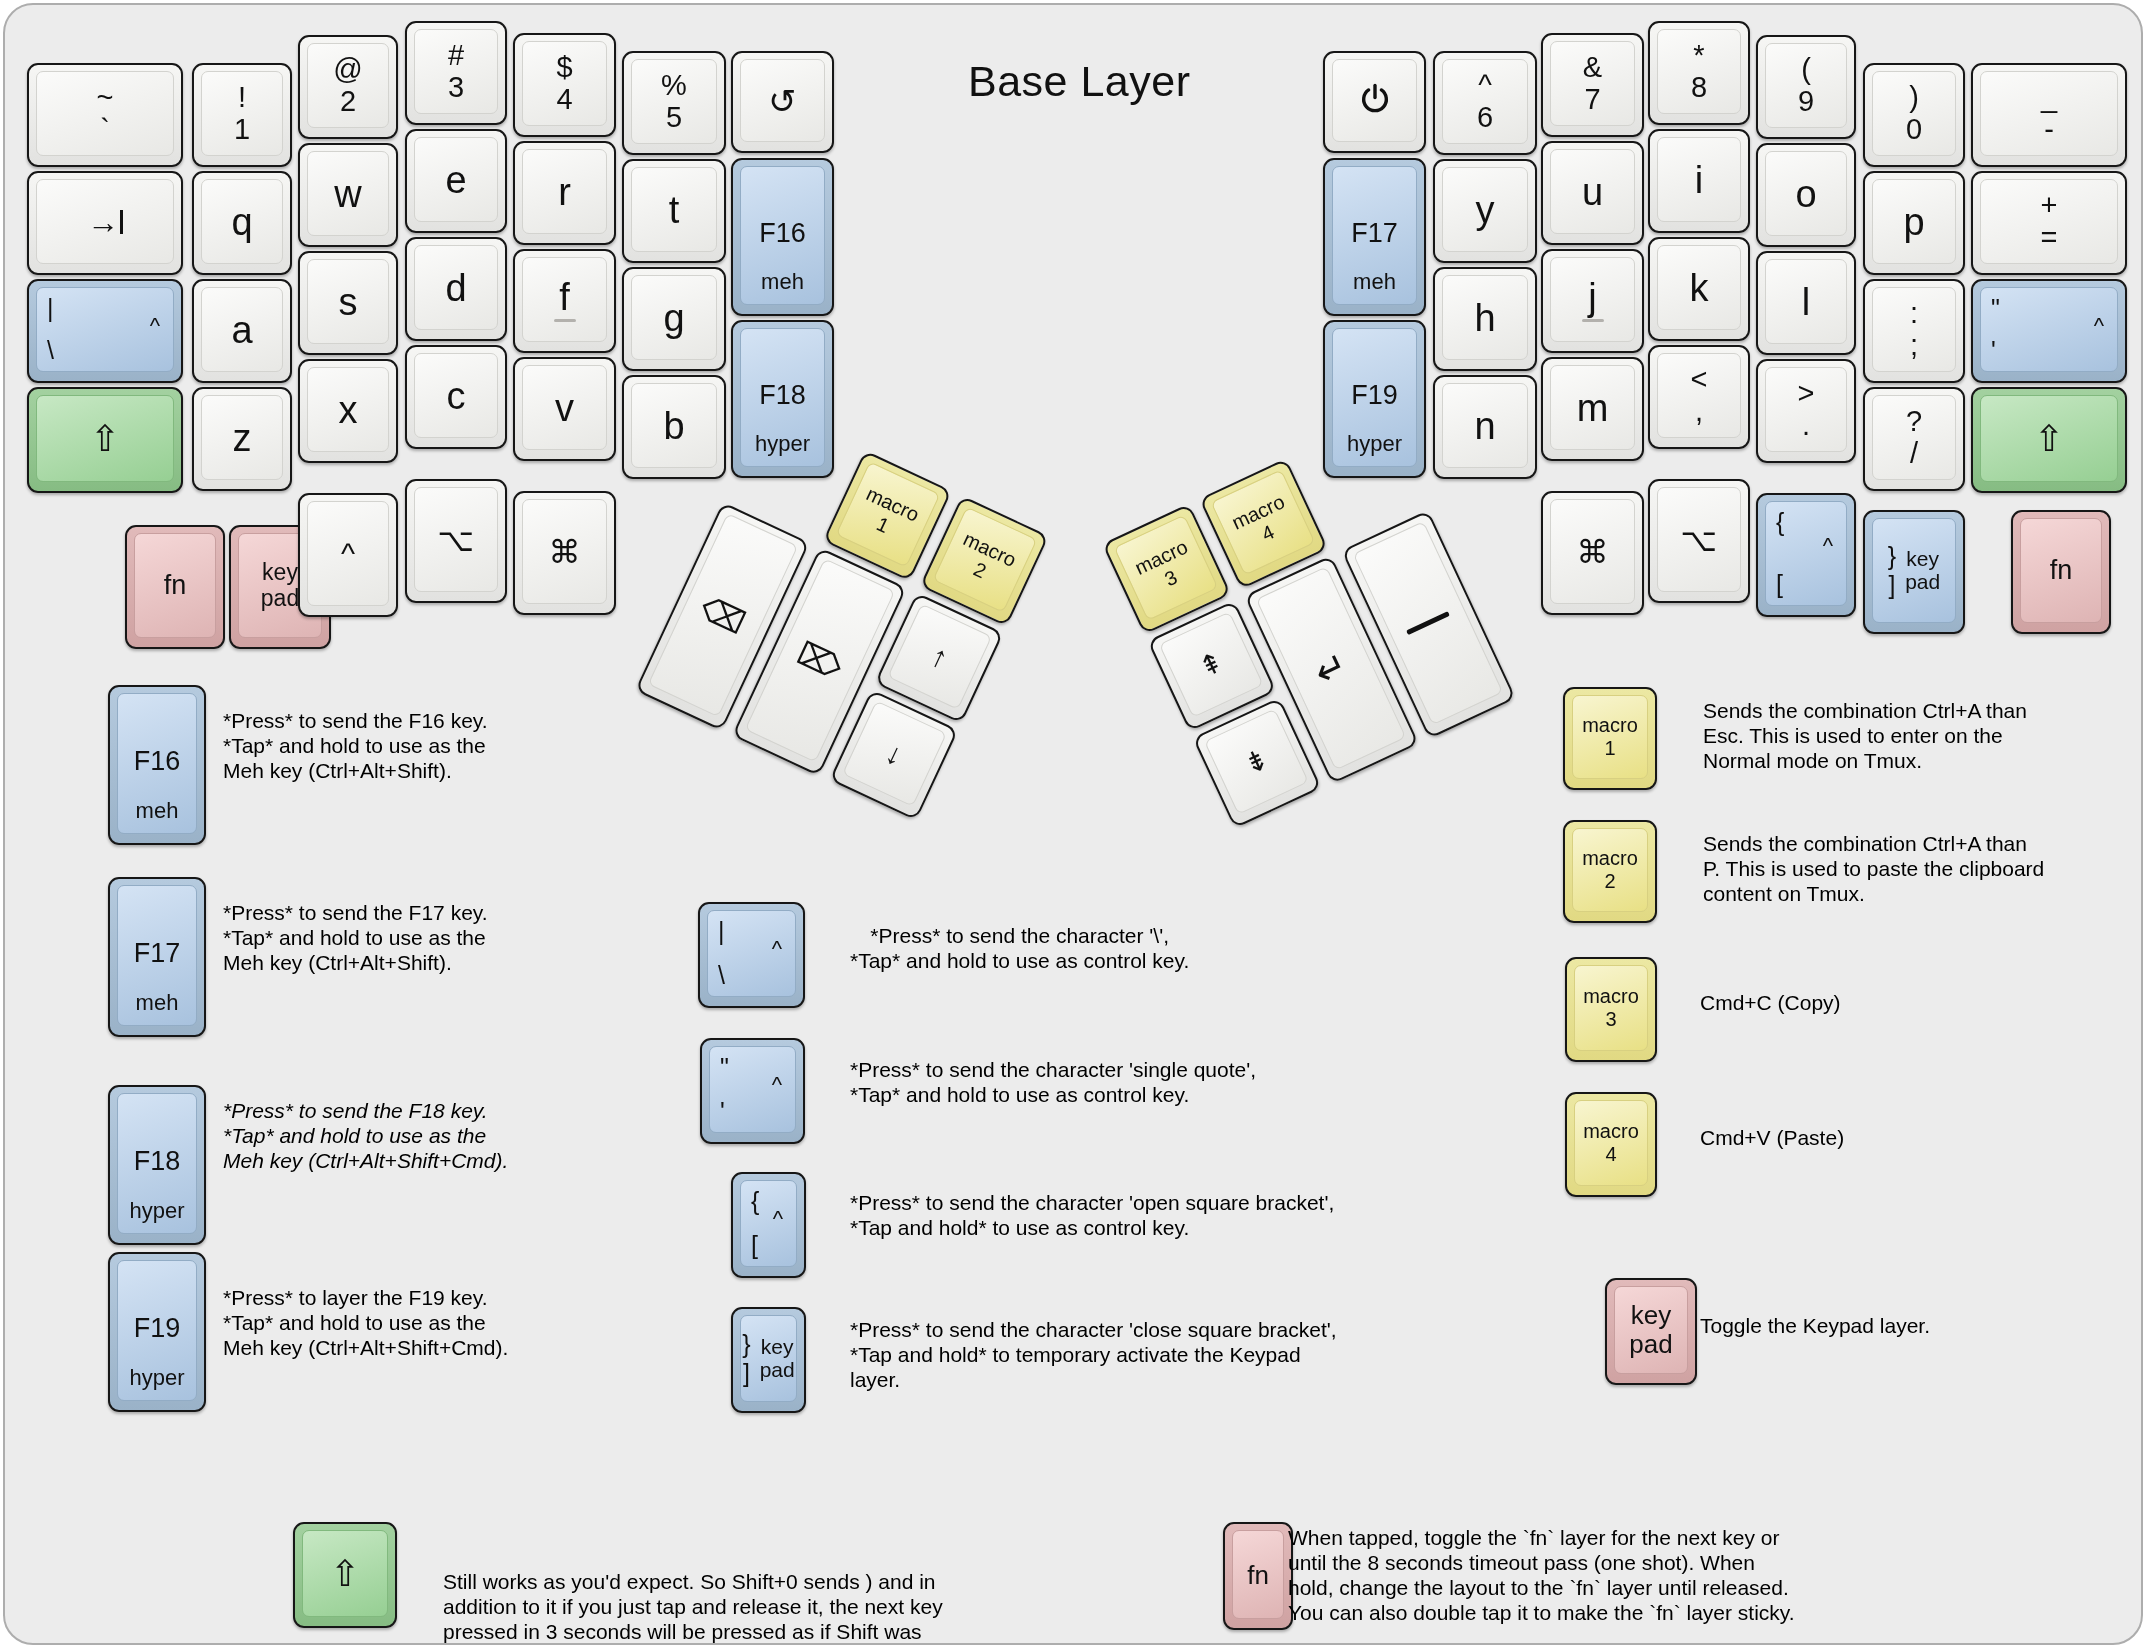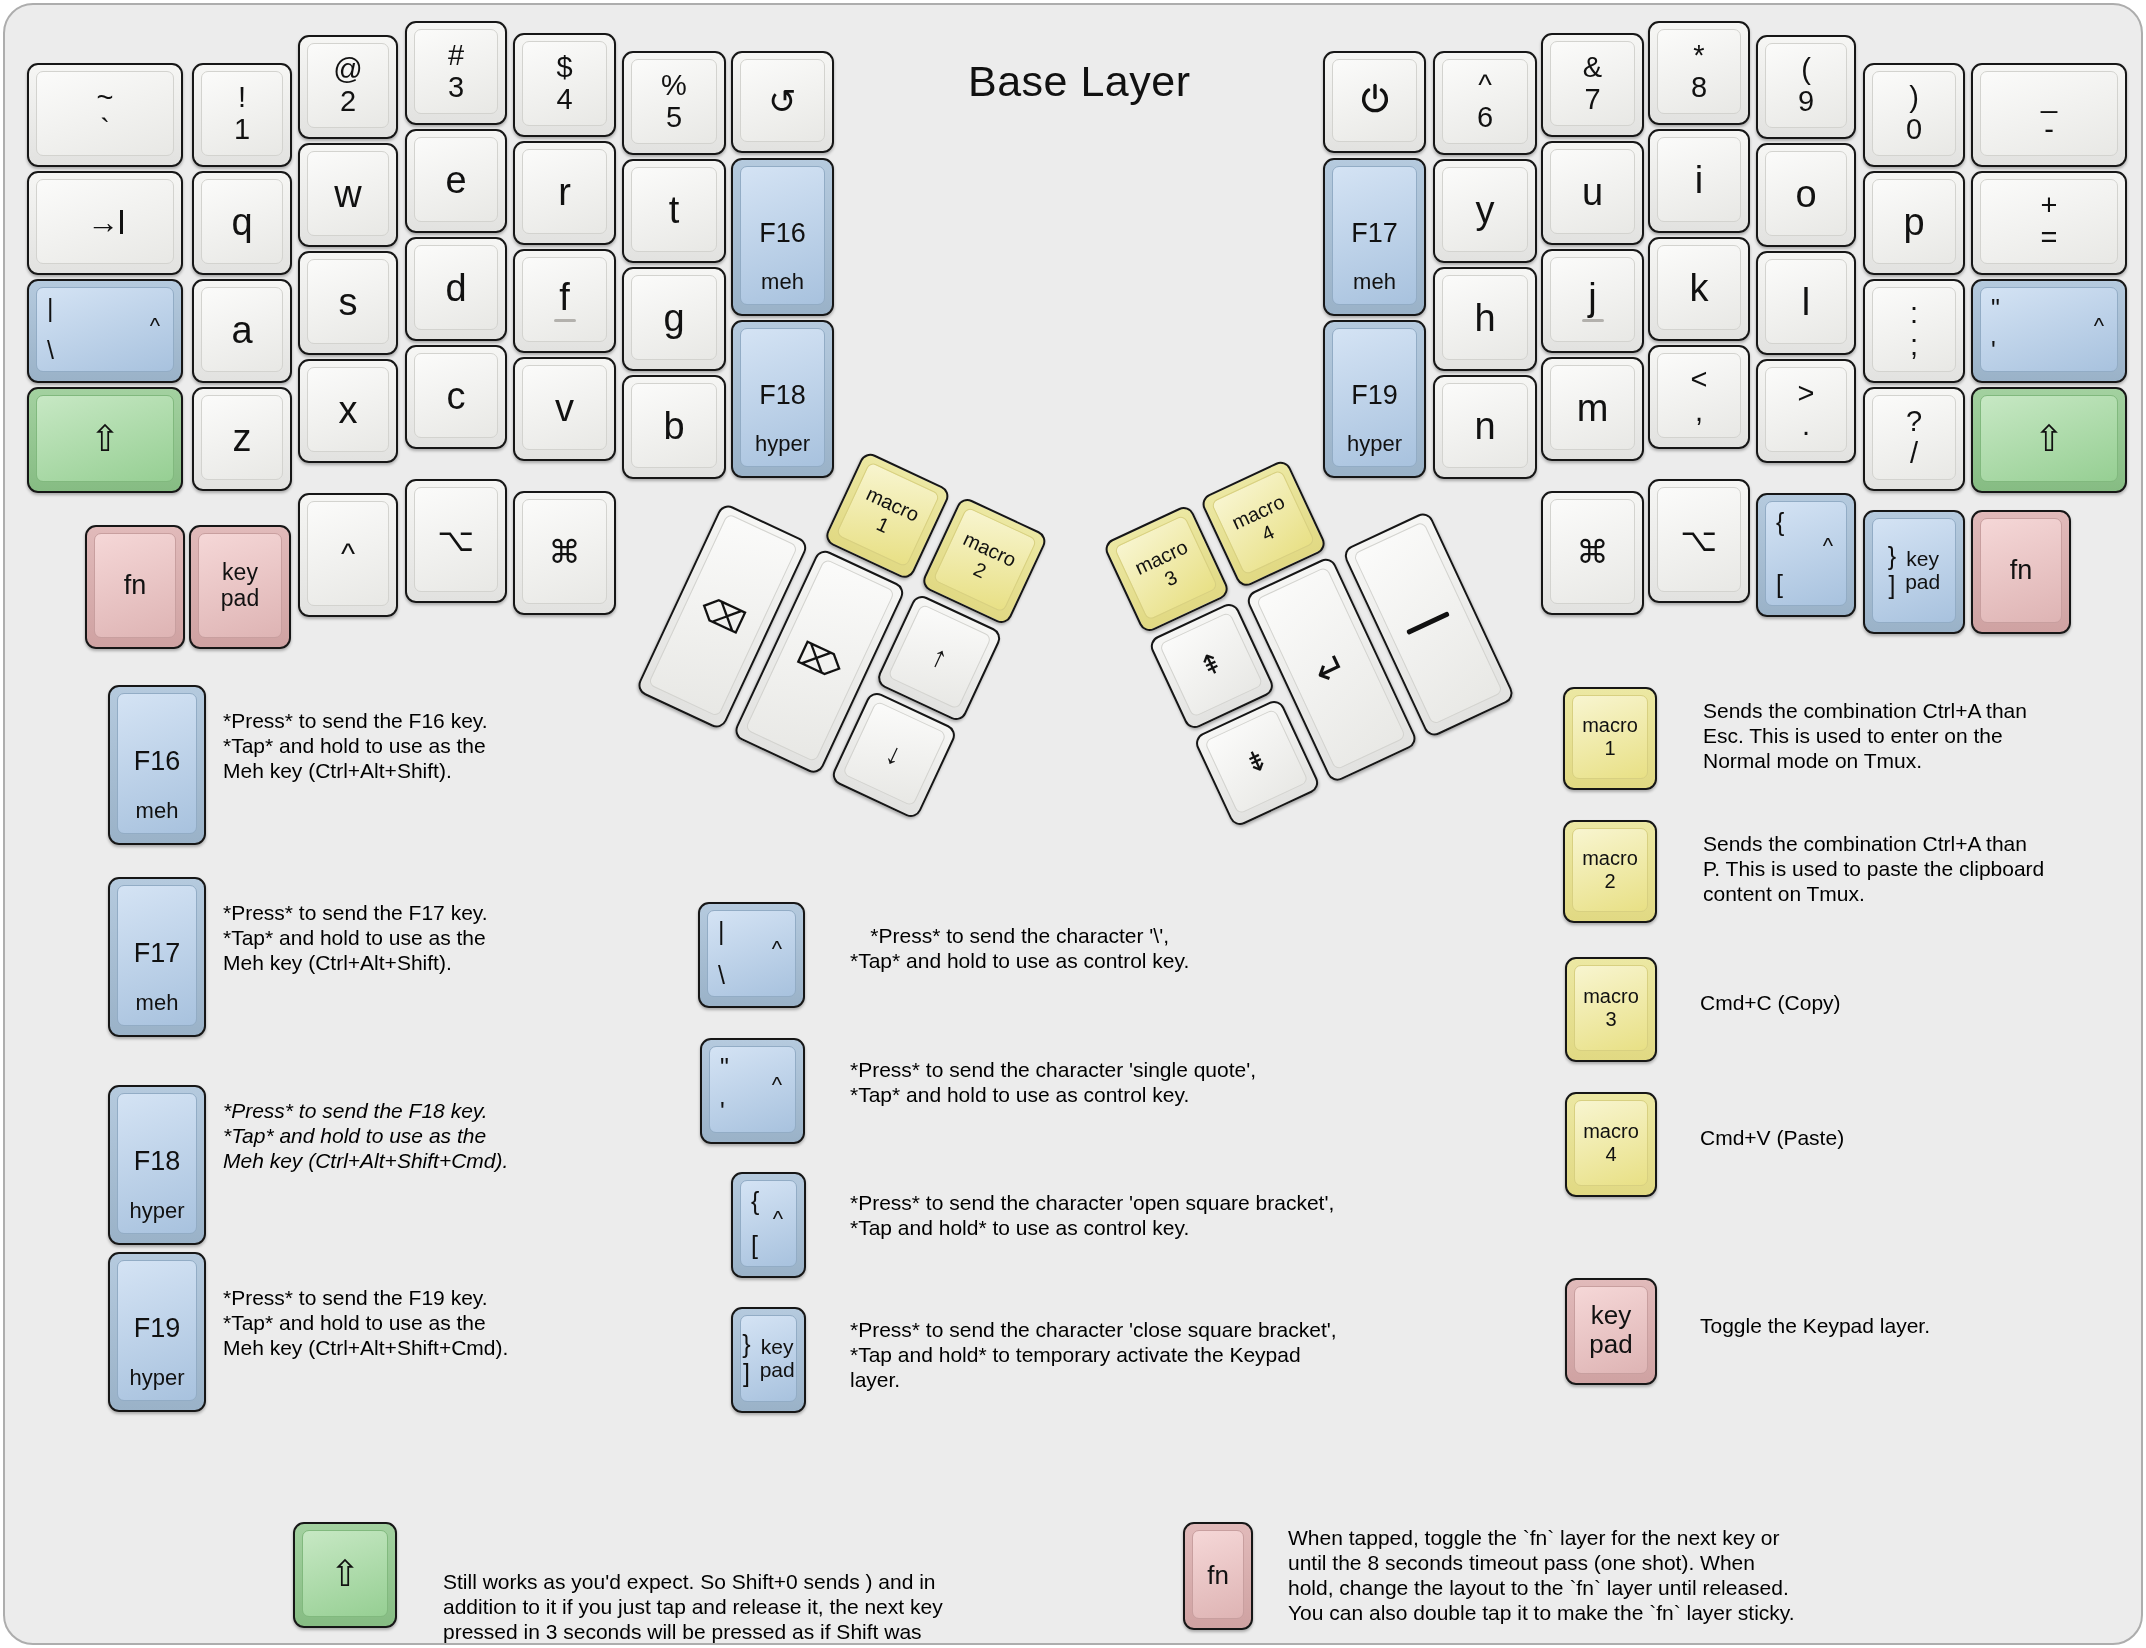--- a/index.html
+++ b/index.html
@@ -12,21 +12,21 @@
        box-shadow:0 2px 3px rgba(0,0,0,.28);}
   .cap{position:absolute;left:7px;right:7px;top:6px;bottom:9px;border-radius:7px;
        display:flex;flex-direction:column;align-items:center;justify-content:center;color:#111;}
   .white{background:linear-gradient(180deg,#f6f6f4,#e2e2e0);}
   .white .cap{background:linear-gradient(160deg,#fbfbfa,#e8e8e5);border:1px solid #d3d3cf;}
   .blue{background:linear-gradient(180deg,#b5cade,#9ab2c8);}
   .blue .cap{background:linear-gradient(160deg,#d4e3f4,#a8c2de);border:1px solid #92acc五;}
   .blue .cap{background:linear-gradient(160deg,#d4e3f4,#a8c2de);border:1px solid #92acc5;}
   .green{background:linear-gradient(180deg,#a3d1a0,#86bc83);}
   .green .cap{background:linear-gradient(160deg,#c7e8c4,#96cf93);border:1px solid #81b97e;}
-  .pink{background:linear-gradient(180deg,#e1baba,#cfa2a2);}
+  .pink{background:linear-gradient(180deg,#e1baba,#cfa2a2);margin-left:40px;}
   .pink .cap{background:linear-gradient(160deg,#f5d7d7,#deb4b4);border:1px solid #c89f9f;}
   .yellow{background:linear-gradient(180deg,#ece8a3,#e1d983);}
   .yellow .cap{background:linear-gradient(160deg,#f8f5d0,#e8e085);border:1px solid #d8d081;}
   .g{line-height:1;}
   .stack{display:flex;flex-direction:column;align-items:center;line-height:1.08;font-size:29px;}
   .ck .cap span{position:absolute;line-height:1;}
   .ck .tl{left:10px;top:8px;font-size:25px;}
   .ck .bl{left:10px;bottom:8px;font-size:25px;}
   .ck .tr{right:13px;top:32%;font-size:22px;}
   .fmain{font-size:27px;margin-top:-4px;}
@@ -554,21 +554,21 @@
         </div>
         <div class="ltext" style="left: 218px; top: 1093px; font-style: italic;"><div>*Press* to send the F18 key.</div><div>*Tap* and hold to use as the</div><div>Meh key (Ctrl+Alt+Shift+Cmd).</div></div>
       </div>
       <div>
         <div class="key blue" style="left: 103px; top: 1247px; width: 98px; height: 160px;">
           <div class="cap">
             <span class="fmain">F19</span>
             <span class="fsub">hyper</span>
           </div>
         </div>
-        <div class="ltext" style="left: 218px; top: 1280px;"><div>*Press* to send the F19 key.</div><div>*Tap* and hold to use as the</div><div>Meh key (Ctrl+Alt+Shift+Cmd).</div></div>
+        <div class="ltext" style="left: 218px; top: 1280px;"><div>*Press* to layer the F19 key.</div><div>*Tap* and hold to use as the</div><div>Meh key (Ctrl+Alt+Shift+Cmd).</div></div>
       </div>
       <div>
         <div class="key blue ck" style="left: 693px; top: 897px; width: 107px; height: 106px;">
           <div class="cap">
             <span class="tl">|</span>
             <span class="bl">\</span>
             <span class="tr">^</span>
           </div>
         </div>
         <div class="ltext" style="left: 845px; top: 918px; text-align: center;"><div>*Press* to send the character '\',</div><div>*Tap* and hold to use as control key.</div></div>

